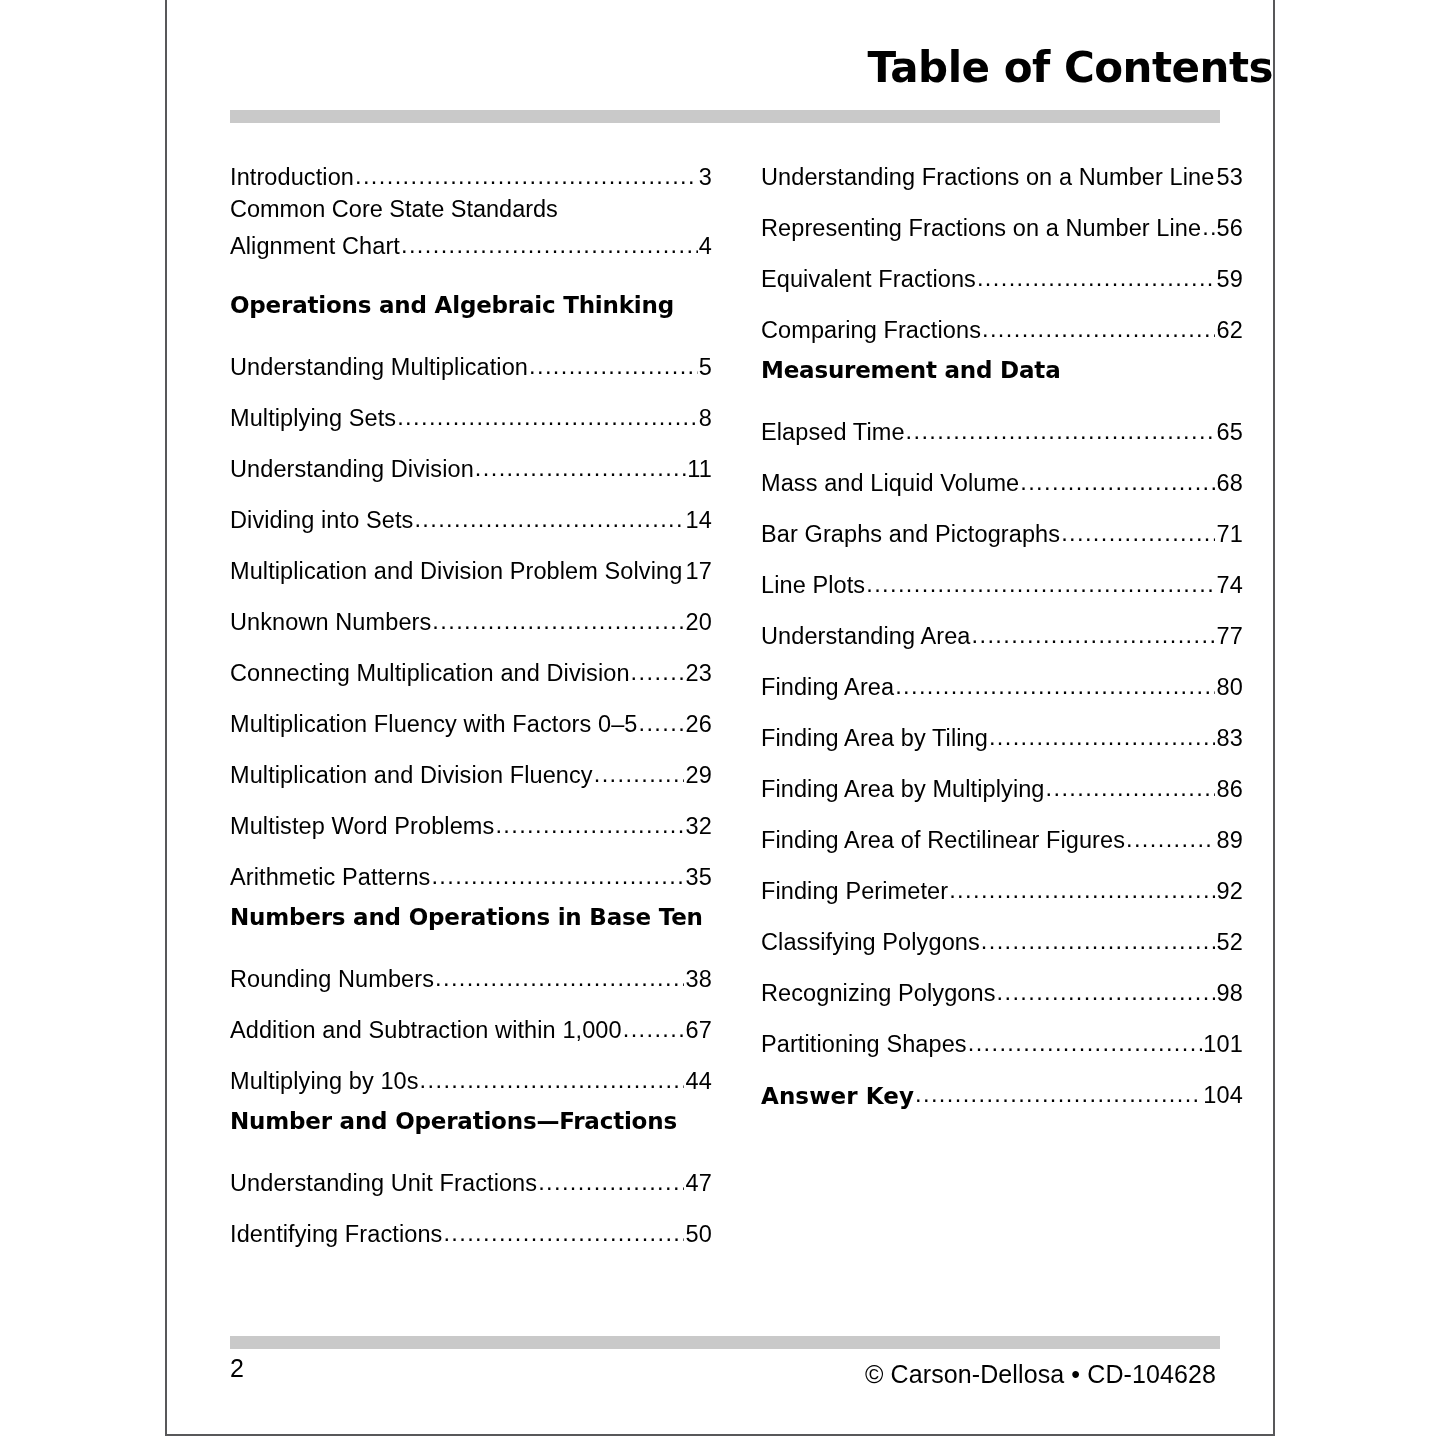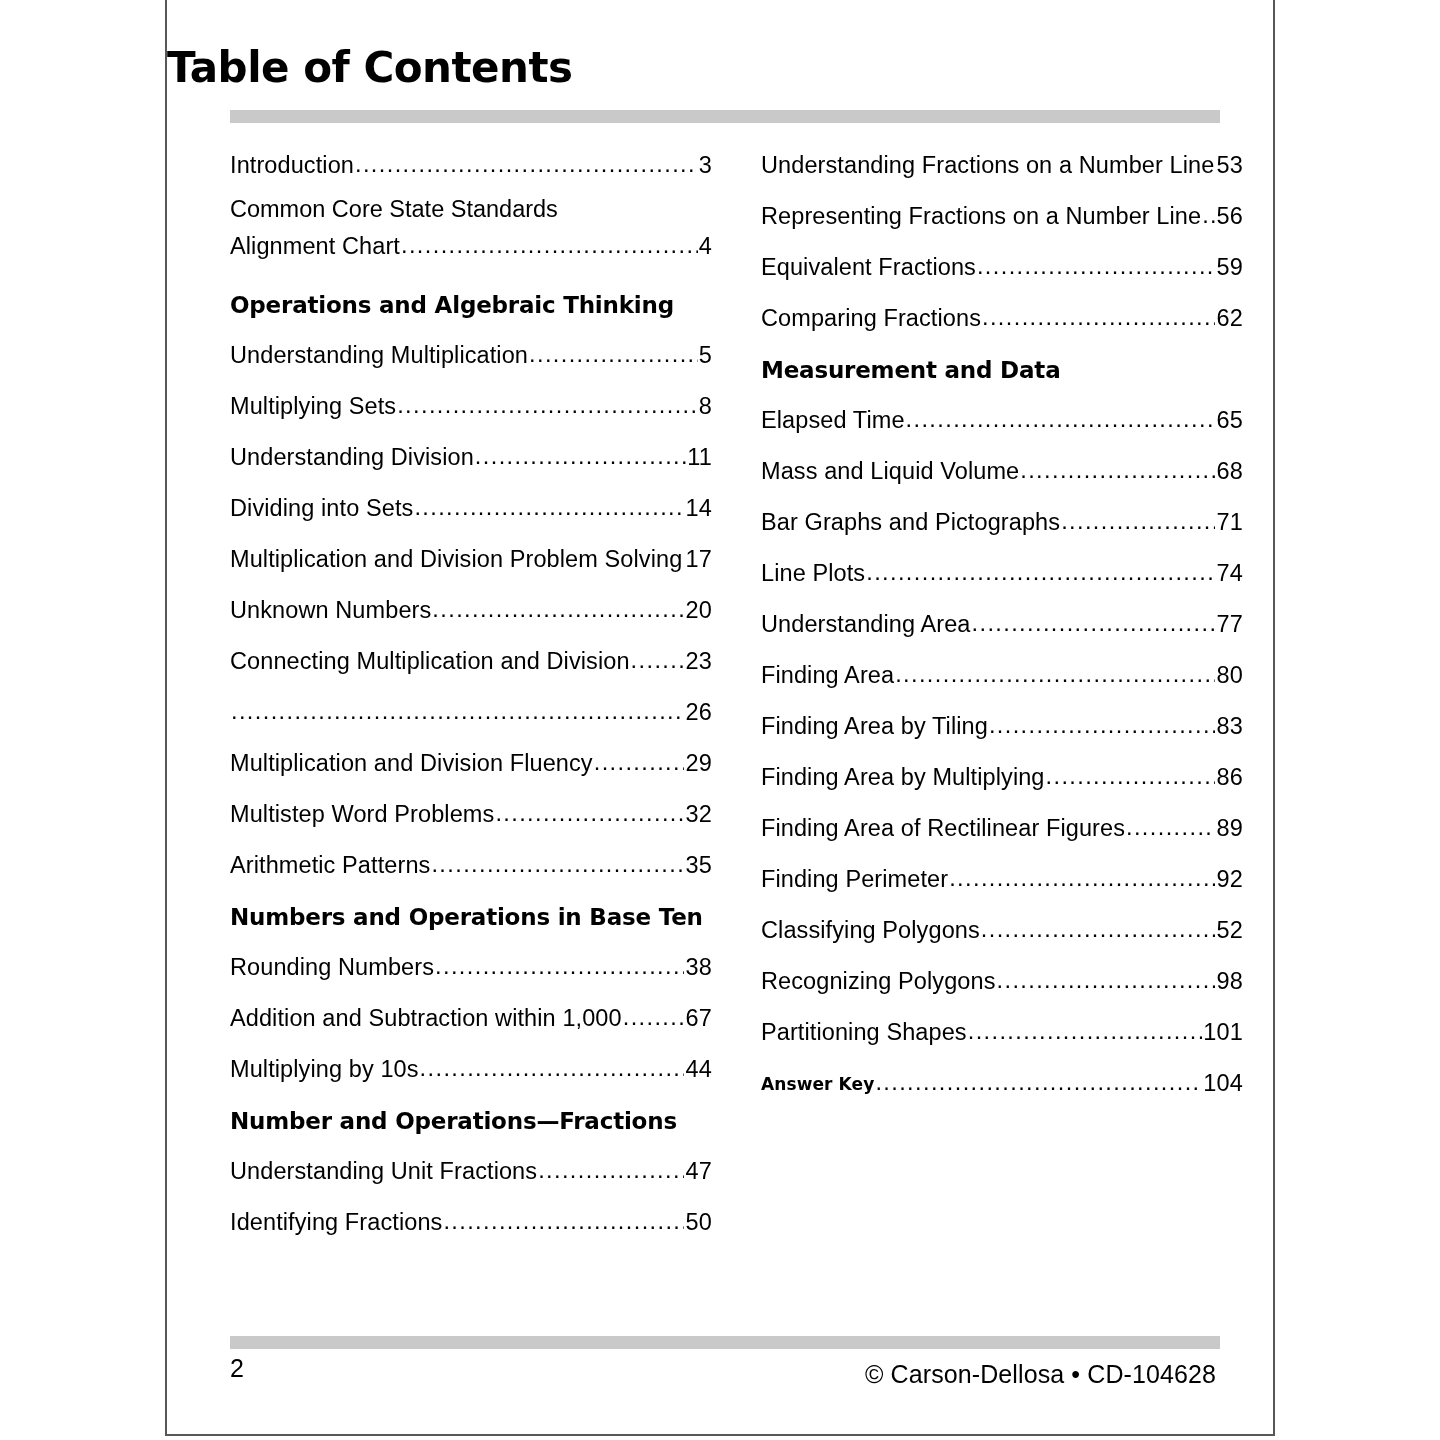--- a/index.html
+++ b/index.html
@@ -25,21 +25,21 @@
     border: 2px solid #58585a;
     box-sizing: border-box;
   }
 
   
   #toc-title {
     position: absolute;
     left: 0;
     top: 47px;
     width: 1106px;
-    text-align: left;
+    text-align: right;
     font-family: "DejaVu Sans", sans-serif;
     font-weight: bold;
     font-size: 42px;
     letter-spacing: -0.5px;
     color: #000000;
     line-height: 1;
   }
 
   
   .rule-bar {
@@ -58,21 +58,21 @@
     top: 140px;
     width: 482px;
   }
   #column-left  { left: 63px; }
   #column-right { left: 594px; }
 
   
   .toc-entry {
     position: relative;
     display: flex;
-    align-items: center;
+    align-items: flex-end;
     height: 51px;
     font-size: 23.5px;
     color: #000000;
     white-space: nowrap;
     overflow: hidden;
   }
   .toc-entry .entry-label {
     flex: 0 0 auto;
     letter-spacing: 0.1px;
   }
@@ -114,21 +114,21 @@
     font-weight: bold;
     font-size: 23px;
     letter-spacing: -0.2px;
     color: #000000;
   }
 
   
   .toc-entry.bold-entry .entry-label {
     font-family: "DejaVu Sans", sans-serif;
     font-weight: bold;
-    font-size: 17px;
+    font-size: 23px;
   }
 
   
   #footer-page-number {
     position: absolute;
     left: 63px;
     top: 1354px;
     font-size: 25px;
     color: #000000;
   }
@@ -197,20 +197,21 @@
         <span class="entry-label">Unknown Numbers</span>
         <span class="entry-dots">................................................................................................................................................................</span>
         <span class="entry-page">20</span>
       </div>
       <div class="toc-entry">
         <span class="entry-label">Connecting Multiplication and Division</span>
         <span class="entry-dots">................................................................................................................................................................</span>
         <span class="entry-page">23</span>
       </div>
       <div class="toc-entry">
+        <span class="entry-label">Multiplication Fluency with Factors 0–5</span>
         <span class="entry-dots">................................................................................................................................................................</span>
         <span class="entry-page">26</span>
       </div>
       <div class="toc-entry">
         <span class="entry-label">Multiplication and Division Fluency</span>
         <span class="entry-dots">................................................................................................................................................................</span>
         <span class="entry-page">29</span>
       </div>
       <div class="toc-entry">
         <span class="entry-label">Multistep Word Problems</span>

